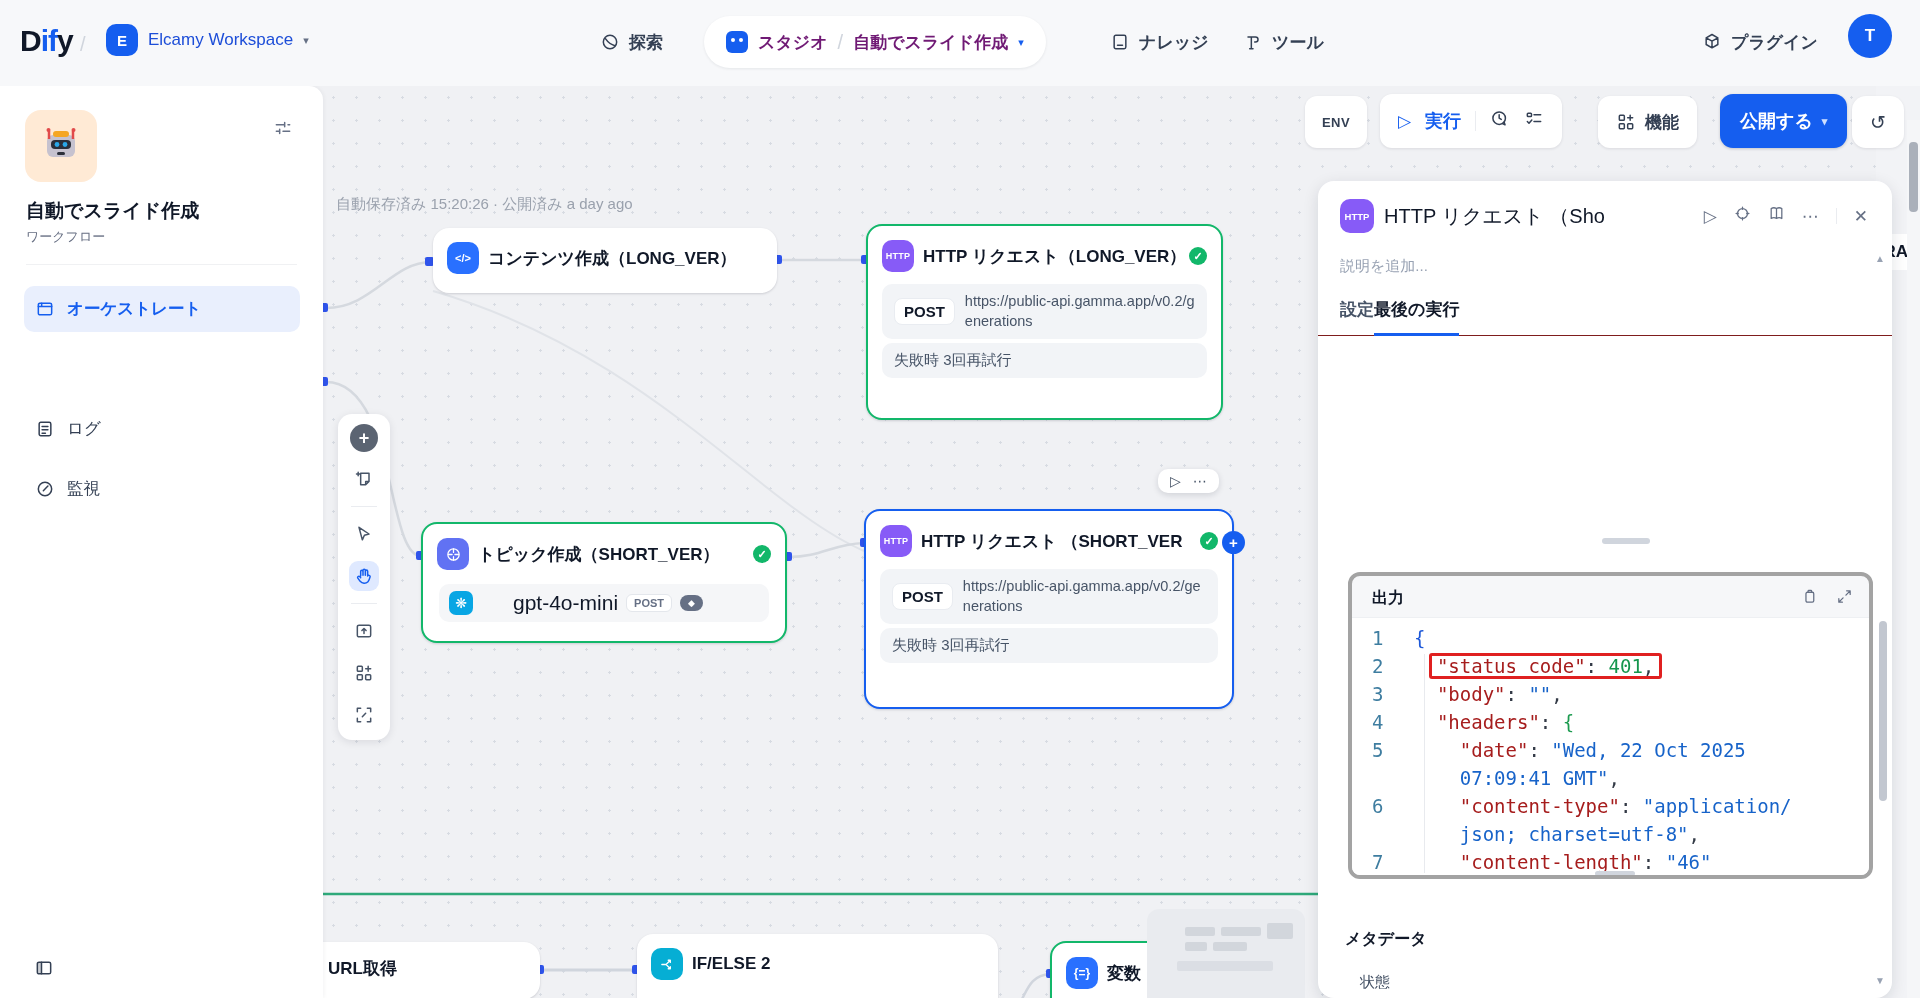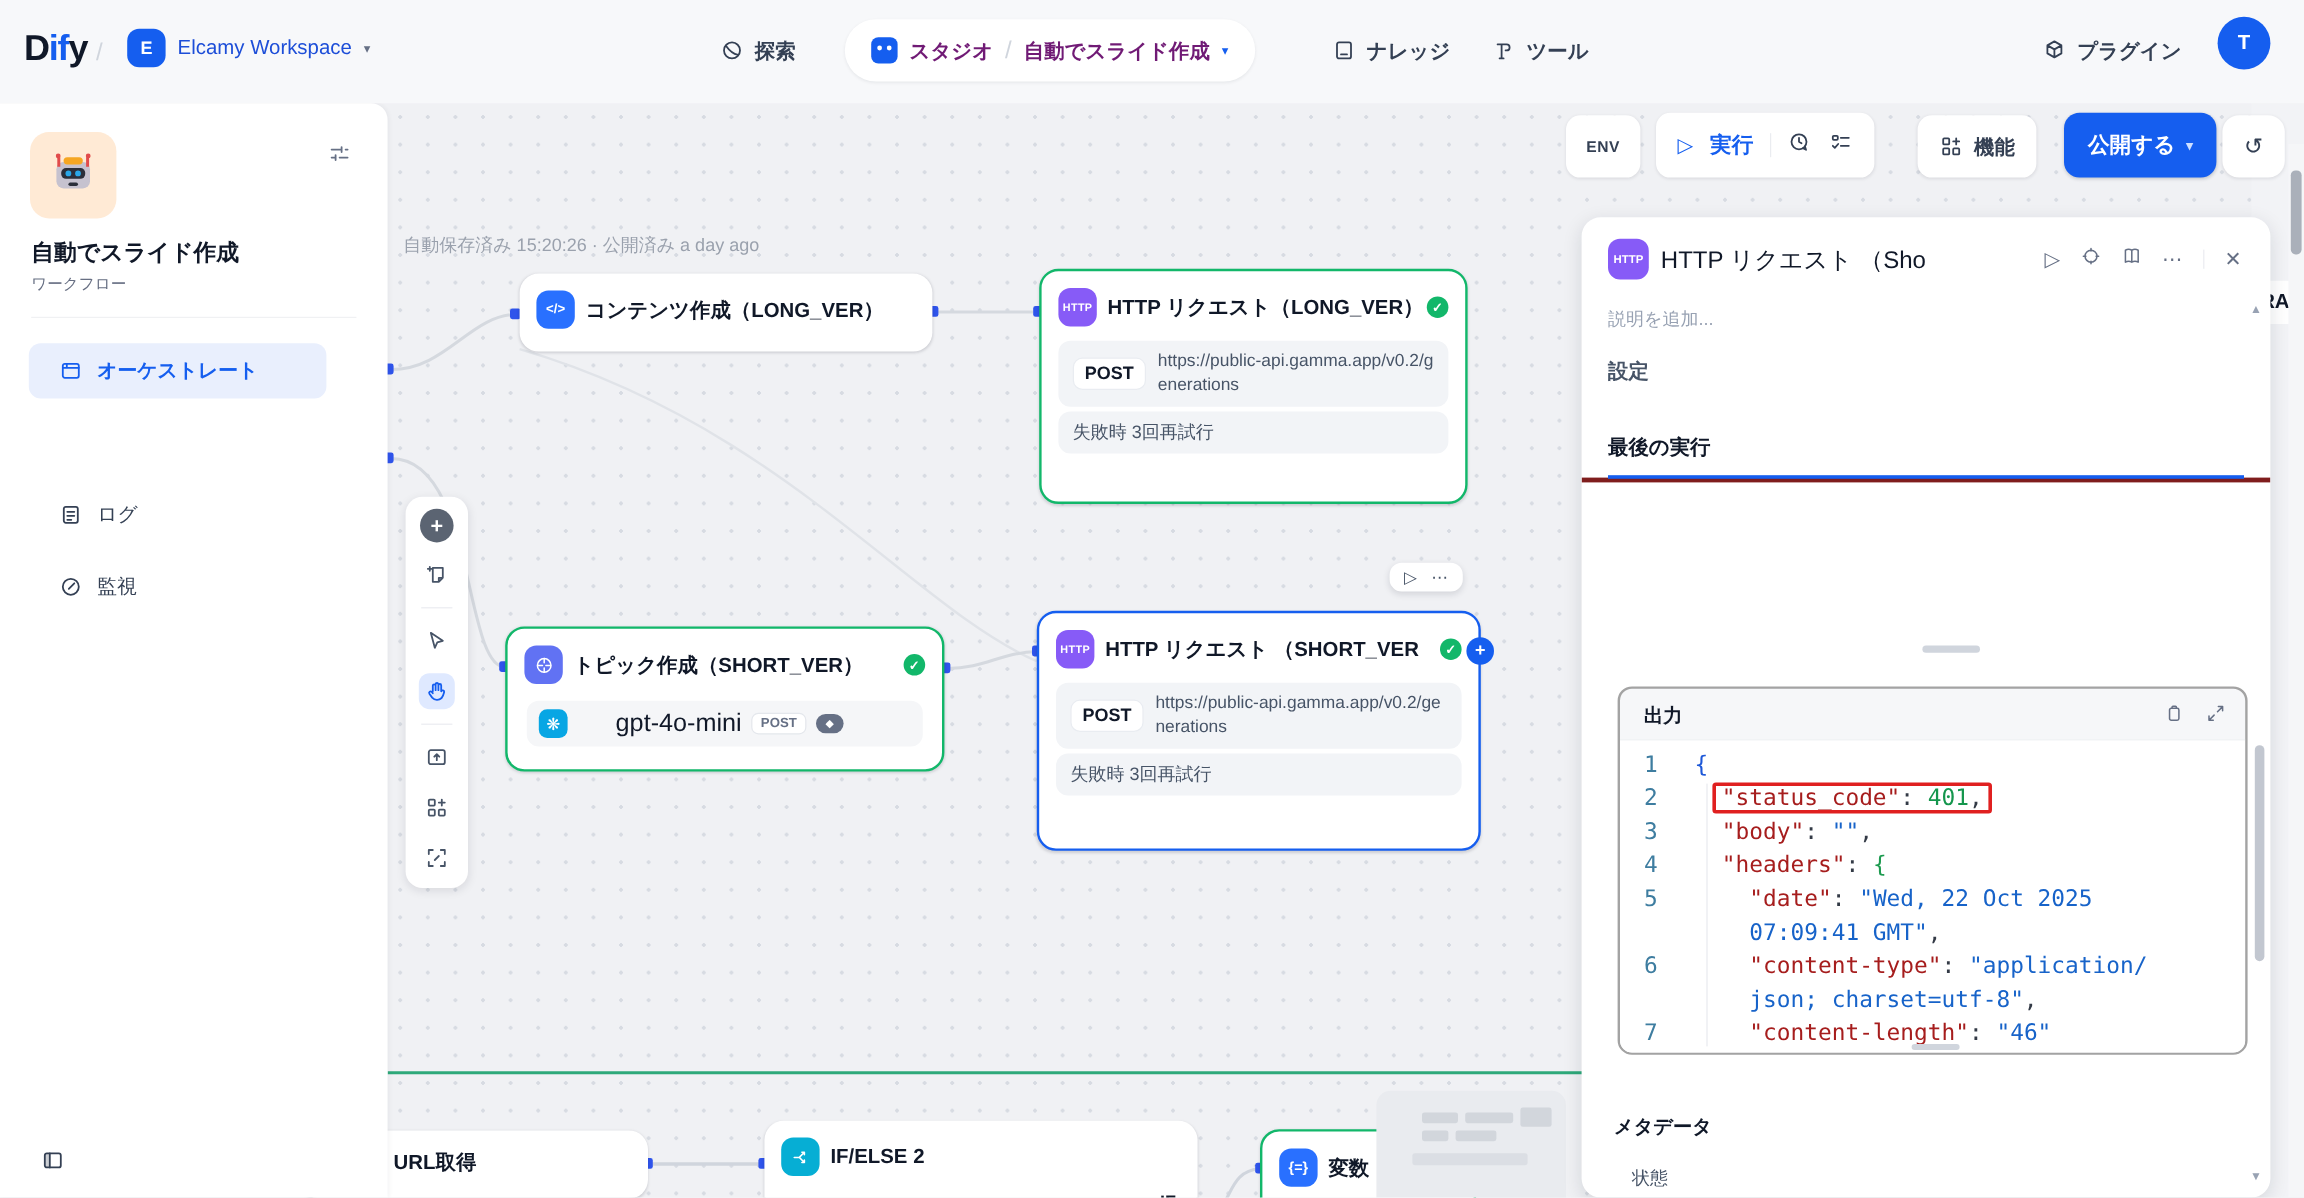--- a/index.html
+++ b/index.html
@@ -82,38 +82,38 @@
   .pub-btn { position:absolute; left:1720px; top:94px; height:54px; padding:0 20px; background:#155eef; border-radius:13px; color:#fff; font-size:18px; font-weight:700; display:flex; align-items:center; gap:9px; z-index:20; box-shadow:0 1px 3px rgba(16,24,40,.2); }
   .hist-btn { position:absolute; left:1852px; top:96px; width:52px; height:52px; border-radius:14px; font-size:19px; color:#344054; z-index:20; }
 
   
   .sidebar { position:absolute; left:0; top:86px; width:323px; height:912px; background:#fff; border-radius:0 14px 0 0; box-shadow:1px 0 4px rgba(16,24,40,.05); z-index:30; }
   .app-ic { position:absolute; left:25px; top:24px; width:72px; height:72px; border-radius:16px; background:#ffead5; display:flex; align-items:center; justify-content:center; }
   .sb-settings { position:absolute; right:30px; top:32px; color:#667085; }
   .app-title { position:absolute; left:26px; top:112px; font-size:19px; font-weight:700; color:#101828; }
   .app-type { position:absolute; left:26px; top:142px; font-size:13px; color:#676f83; }
   .sb-div { position:absolute; left:26px; right:26px; top:178px; height:1px; background:#f0f1f3; }
-  .sb-item { position:absolute; left:24px; width:248px; height:46px; border-radius:10px; display:flex; align-items:center; gap:12px; padding:0 25px; font-size:16.5px; color:#344054; font-weight:500; }
+  .sb-item { position:absolute; left:24px; width:276px; height:46px; border-radius:10px; display:flex; align-items:center; gap:12px; padding:0 11px; font-size:16.5px; color:#344054; font-weight:500; }
   .sb-item.active { background:#e9effd; color:#155eef; font-weight:600; }
   .sb-item svg { stroke:currentColor; fill:none; stroke-width:1.8; stroke-linecap:round; stroke-linejoin:round; }
   .collapse-ic { position:absolute; left:34px; bottom:16px; color:#344054; }
 
   
   .panel { position:absolute; left:1318px; top:181px; width:574px; height:817px; background:#fff; border-radius:16px; box-shadow:0 4px 16px rgba(16,24,40,.12); z-index:40; overflow:hidden; }
   .p-head { display:flex; align-items:center; gap:10px; padding:18px 16px 6px 22px; }
   .p-icon { width:34px; height:34px; border-radius:10px; background:#875bf7; color:#fff; font-size:9.5px; font-weight:800; display:flex; align-items:center; justify-content:center; flex:none; }
   .p-title { font-size:20px; font-weight:400; color:#101828; white-space:nowrap; overflow:hidden; flex:1; }
   .p-actions { display:flex; align-items:center; gap:17px; color:#667085; font-size:17px; flex:none; padding-right:8px; }
   .p-actions .sep { width:1px; height:16px; background:#eaecf0; }
   .p-desc { padding:18px 22px 4px 22px; font-size:15px; color:#98a2b3; }
-  .p-tabs { display:flex; gap:28px; padding:18px 22px 0 22px; border-bottom:4px solid #7f1d1d;flex-direction:column; }
+  .p-tabs { display:flex; padding:18px 22px 0 22px; border-bottom:1px solid #7f1d1d; }
   .p-tab { font-size:17px; font-weight:600; color:#475467; padding-bottom:12px; }
   .p-tab.active { color:#101828; font-weight:700; border-bottom:3px solid #155eef; margin-bottom:-1px; }
   .drag-handle { position:absolute; left:284px; top:357px; width:48px; height:6px; border-radius:3px; background:#d0d5dd; }
-  .out-box { position:absolute; left:30px; top:391px; width:525px; height:307px; background:#f6f7f9; border:2px solid #a3a3a3; border-radius:12px; overflow:hidden; }
+  .out-box { position:absolute; left:30px; top:391px; width:525px; height:307px; background:#f6f7f9; border:4px solid #a3a3a3; border-radius:12px; overflow:hidden; }
   .out-head { display:flex; align-items:center; padding:12px 16px 8px 20px; }
   .out-title { font-size:16px; font-weight:700; color:#101828; flex:1; }
   .out-icons { display:flex; gap:18px; color:#667085; }
   .code-area { position:relative; background:#fff; border-top:1px solid #eef0f3; height:262px; padding-top:6px; }
   .iguide { position:absolute; left:72px; top:36px; bottom:6px; width:1px; background:#e8eaee; }
   .crow { display:flex; height:28px; line-height:28px; font-family:"DejaVu Sans Mono", monospace; font-size:19px; }
   .cno { width:62px; padding-left:20px; color:#3e7da0; flex:none; }
   .ccode { white-space:pre; }
   .k { color:#a61d1d; } .s { color:#1763c9; } .n { color:#15964d; }
   .pu { color:#333a46; } .b1 { color:#1d58d8; } .b2 { color:#1d9b50; }

